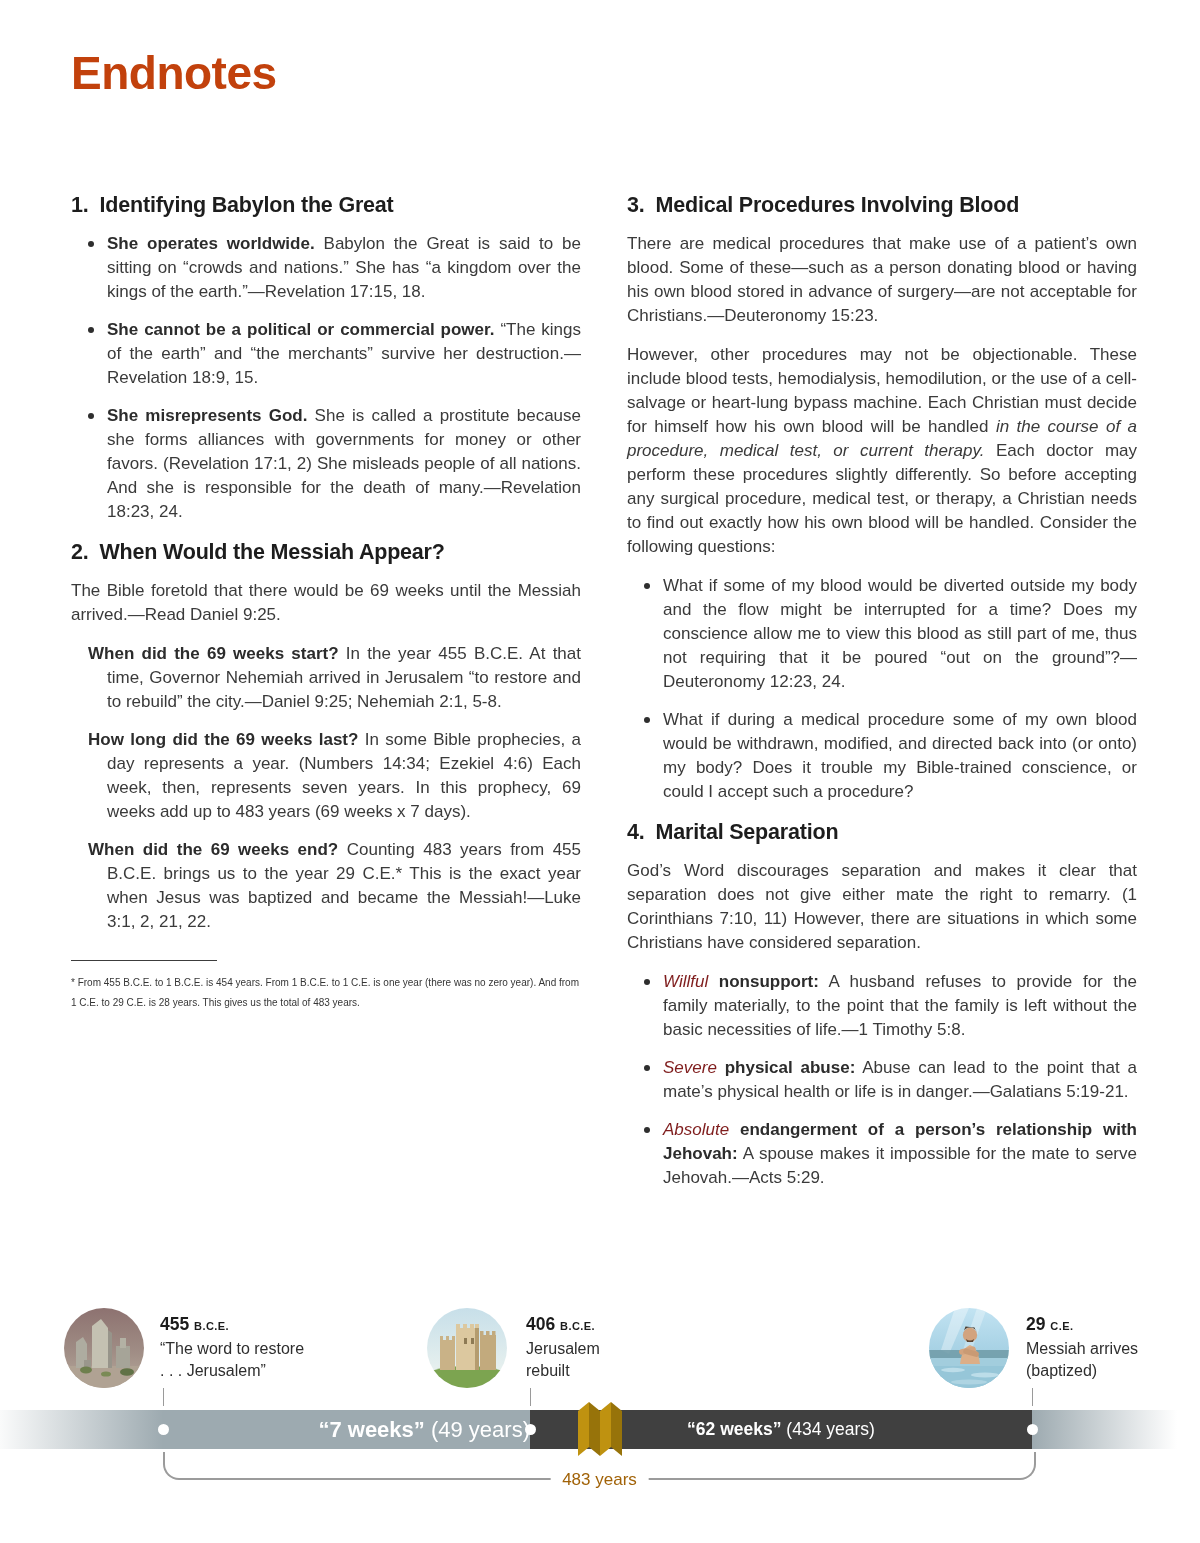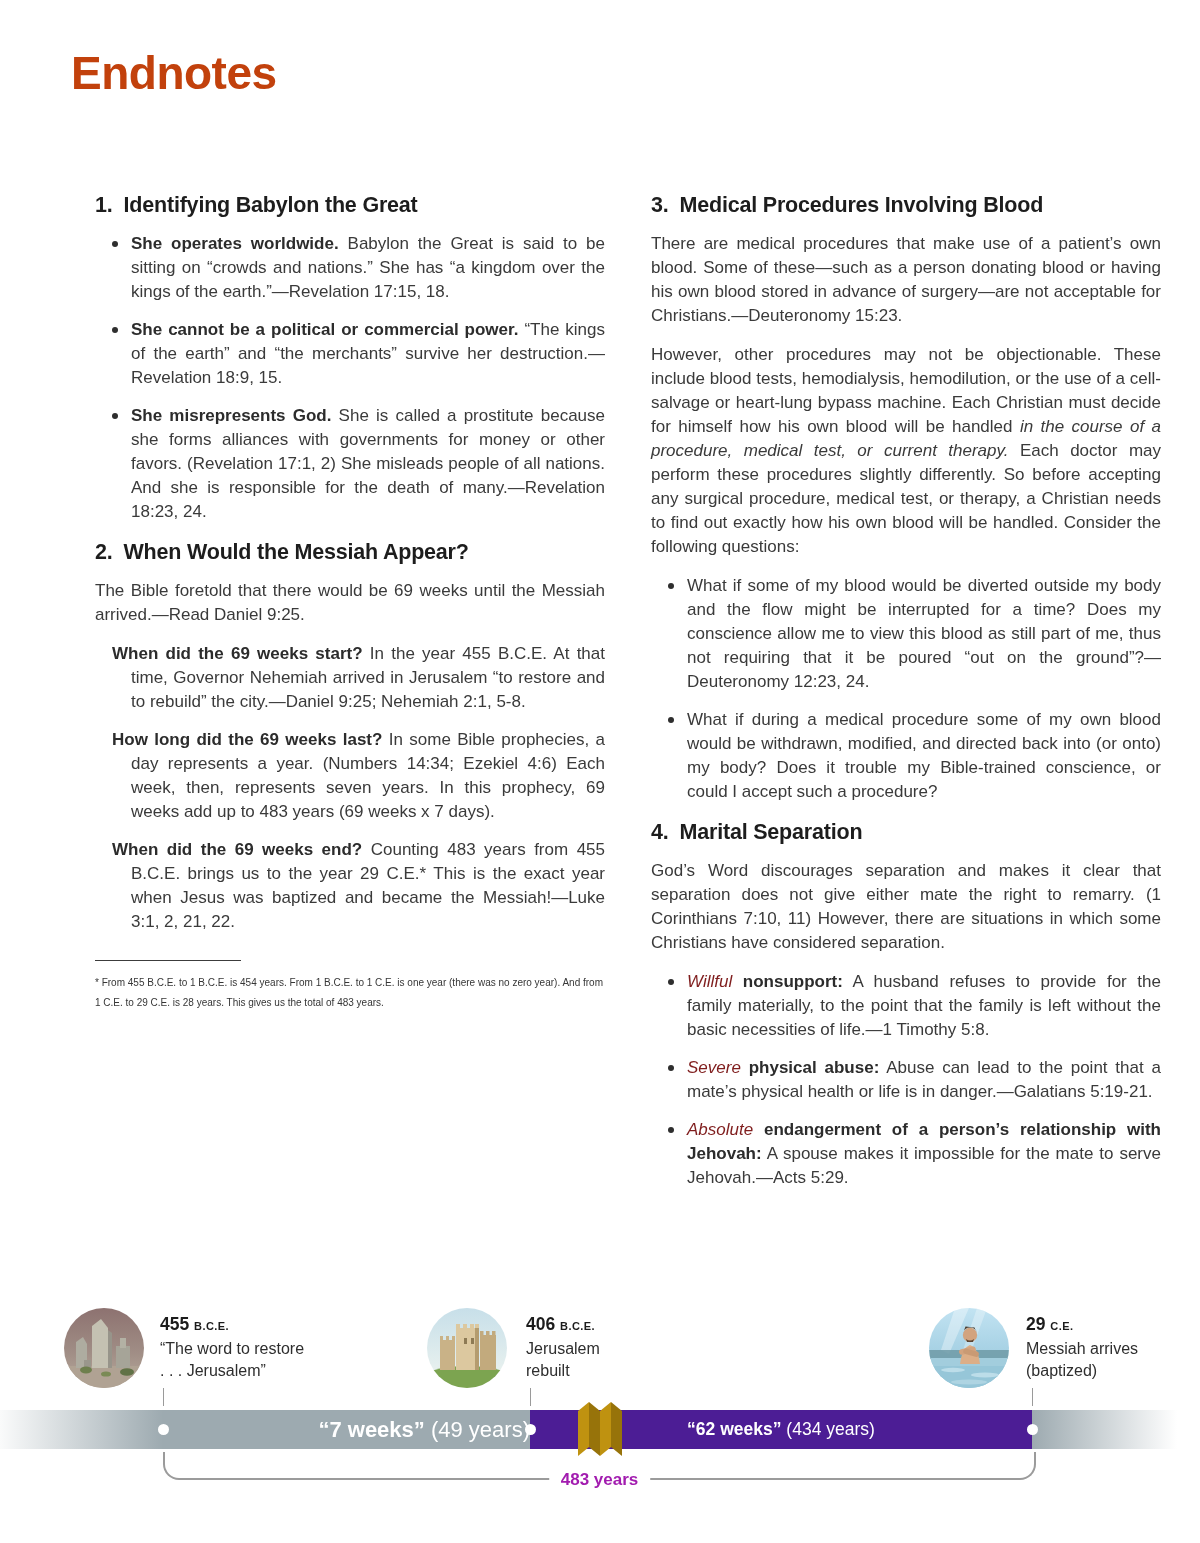--- a/index.html
+++ b/index.html
@@ -5,21 +5,21 @@
   html,body { margin:0; padding:0; background:#ffffff; }
   .page {
     position:relative; width:1200px; height:1543px; background:#ffffff;
     font-family:"Liberation Sans","DejaVu Sans",sans-serif; color:#3a3a3a;
     overflow:hidden;
   }
   .title {
     position:absolute; left:71px; top:46px;
     font-size:46px; font-weight:700; color:#c2410c; letter-spacing:-0.5px;
   }
-  .cols { position:absolute; left:71px; top:193px; width:1066px; display:flex; gap:46px;margin-left:24px; }
+  .cols { position:absolute; left:71px; top:193px; width:1066px; display:flex; gap:46px; }
   .col { width:516px; }
   h2.sec {
     font-size:21.5px; font-weight:700; color:#1d1d1d; margin:0 0 14px 0; letter-spacing:-0.2px;
   }
   h2.sec .num { margin-right:11px; }
   .sec-gap { margin-top:34px; }
   p.body { font-size:17px; line-height:24px; text-align:justify; margin:0 0 15px 0; }
   ul.bul { list-style:none; margin:0 0 16px 0; padding:0; }
   ul.bul li {
     position:relative; padding-left:36px; margin-bottom:14px;
@@ -53,43 +53,43 @@
   .fade-left {
     position:absolute; left:0; top:1410px; width:163px; height:39px;
     background:linear-gradient(90deg, rgba(157,170,176,0.05), #9daab0);
   }
   .bar-gray {
     position:absolute; left:163px; top:1410px; width:367px; height:39px; background:#9daab0;
     display:flex; align-items:center; justify-content:flex-end;
     color:#ffffff; font-size:22px; white-space:nowrap;
   }
   .bar-gold {
-    position:absolute; left:530px; top:1410px; width:502px; height:39px; background:#4c1d95;
+    position:absolute; left:530px; top:1410px; width:502px; height:39px; background:#404040;
     display:flex; align-items:center; justify-content:center;
     color:#ffffff; font-size:17.5px; white-space:nowrap;
   }
   .fade-right {
     position:absolute; left:1032px; top:1410px; width:145px; height:39px;
     background:linear-gradient(90deg, #9daab0, rgba(157,170,176,0));
   }
   .bar-label-bold { font-weight:700; }
   .break-svg { position:absolute; left:576px; top:1401px; }
   .dot {
     position:absolute; width:11px; height:11px; border-radius:50%;
     background:#ffffff; top:1424px; z-index:3;
   }
   .brace {
     position:absolute; left:163px; top:1452px; width:869px; height:26px;
     border-left:2px solid #9b9b9b; border-right:2px solid #9b9b9b;
     border-bottom:2px solid #9b9b9b; border-radius:0 0 16px 16px;
   }
   .brace-label {
     position:absolute; left:50%; bottom:-12px; transform:translateX(-50%);
-    background:#ffffff; padding:0 12px; font-size:17px; font-weight:700;
-    color:#a21caf; white-space:nowrap;
+    background:#ffffff; padding:0 12px; font-size:17px; font-weight:400;
+    color:#a16207; white-space:nowrap;
   }
 </style>
 </head>
 <body>
 
 <div class="page">
 
   <div class="title">Endnotes</div>
 
   <div class="cols">

